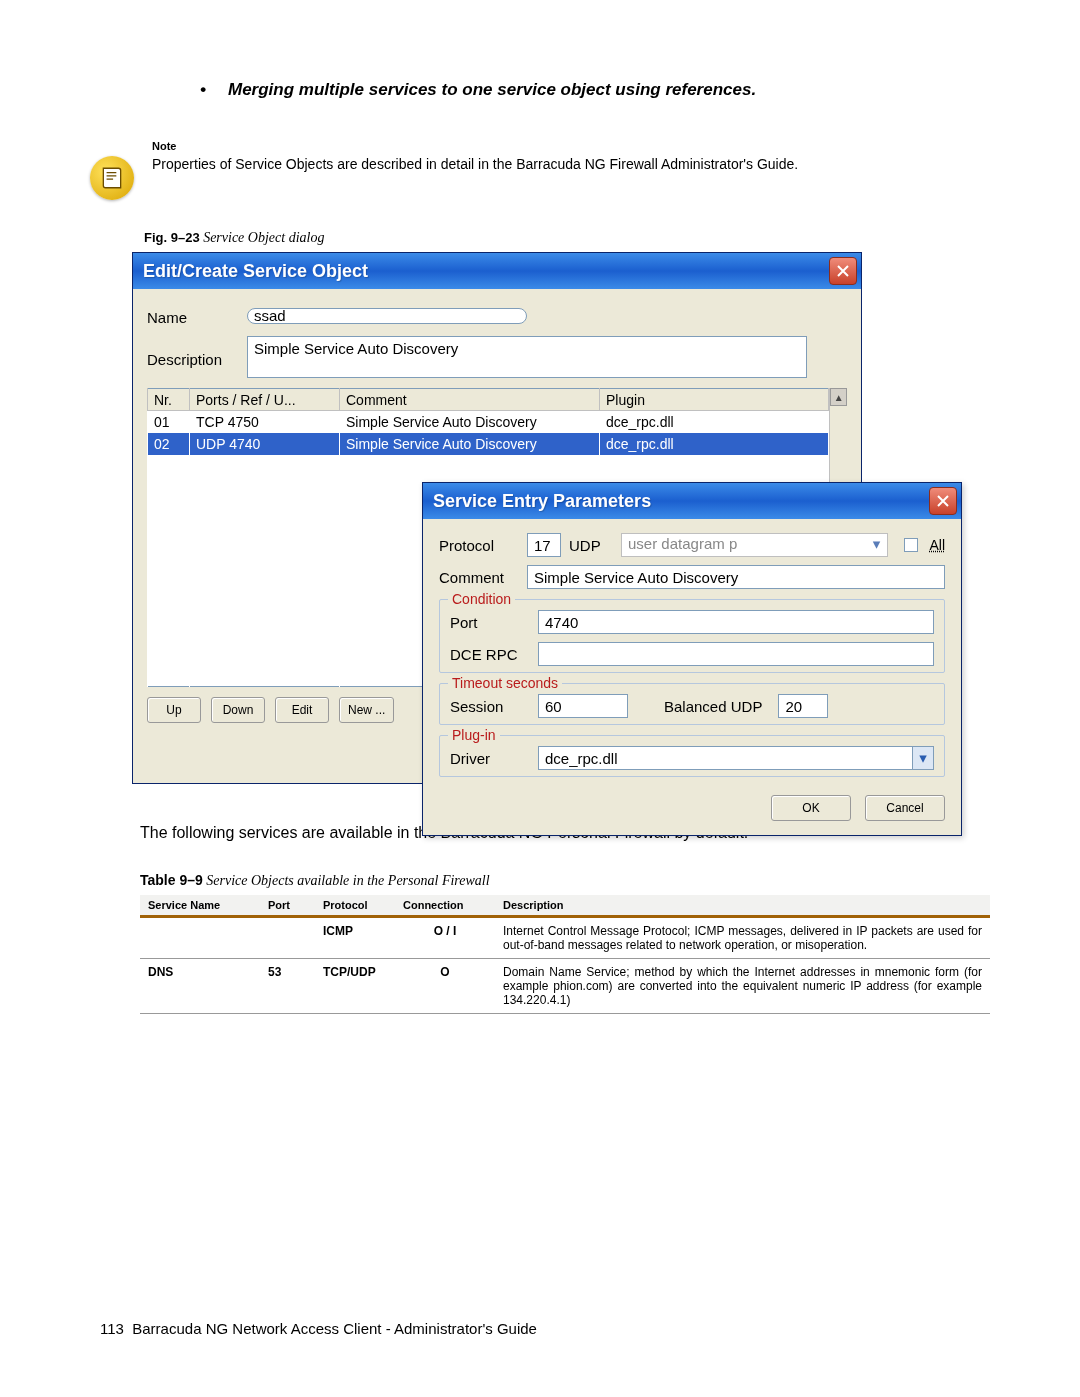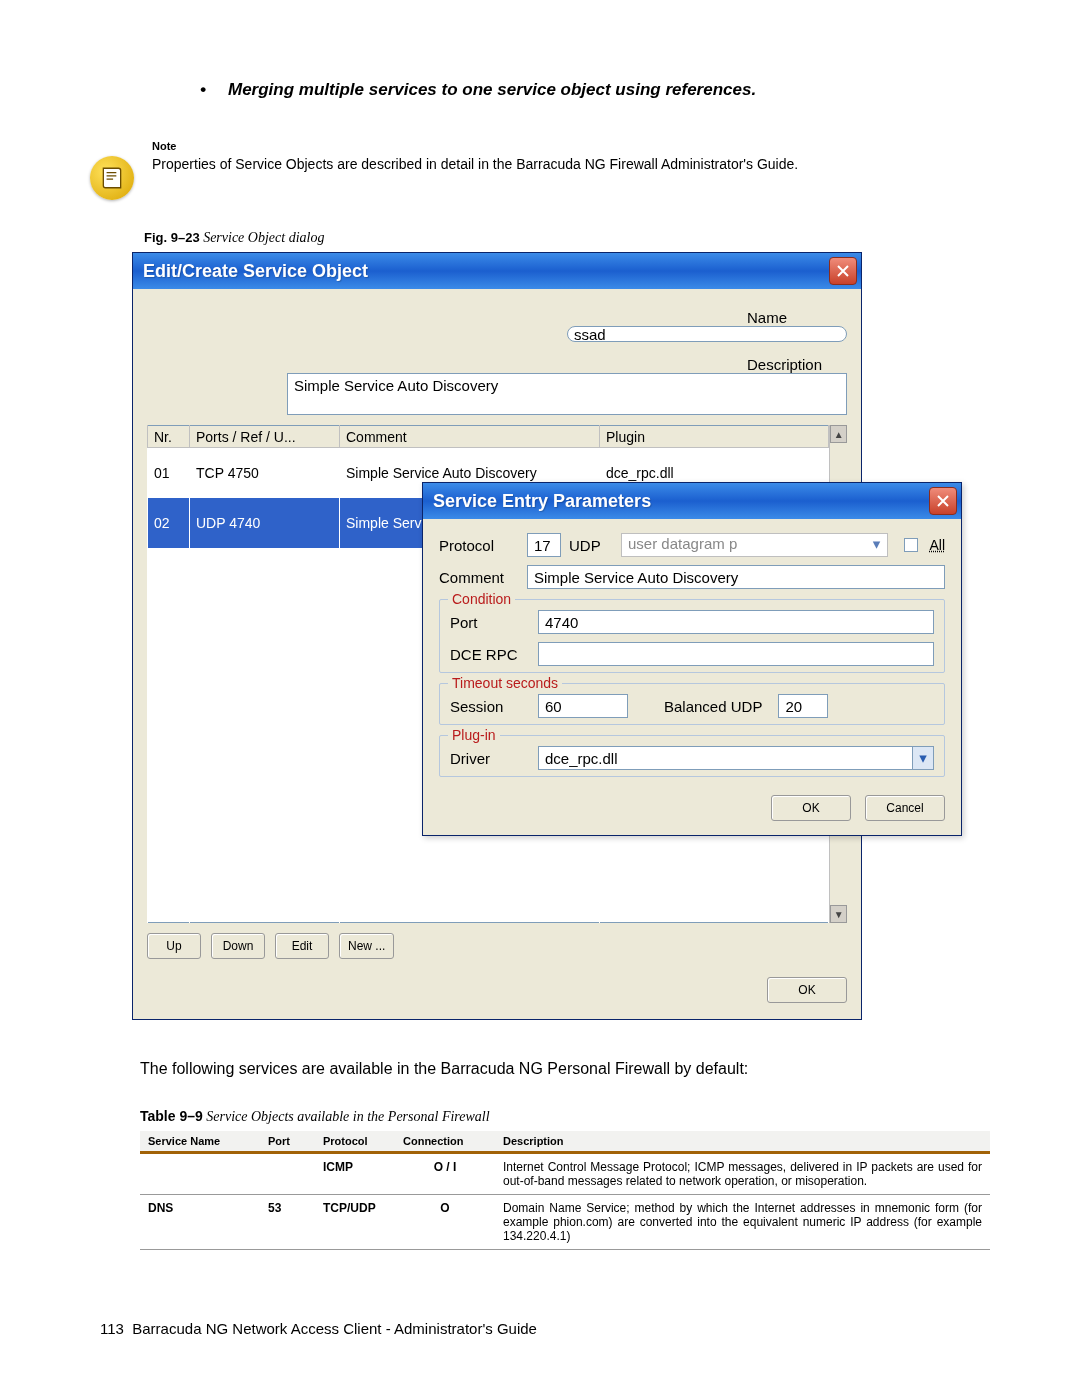--- a/index.html
+++ b/index.html
@@ -16,28 +16,28 @@
   .fig-caption b { font-weight: bold; }
   .fig-caption i { font-style: italic; font-family: "Times New Roman", serif; font-size: 14px;}
   .dialog-area { margin-left: 42px; position: relative; width: 730px; }
 
   
   .win { border: 1px solid #0a246a; background: #ece9d8; position: relative; }
   .titlebar { height: 36px; background: linear-gradient(to bottom, #3b8be8 0%, #1b5fcf 50%, #3b8be8 100%); display:flex; align-items:center; padding: 0 4px 0 10px; }
   .titlebar-text { color: #fff; font-weight: bold; font-size: 18px; flex: 1; text-shadow: 1px 1px 1px rgba(0,0,0,0.2);}
   .closebtn { width: 28px; height: 28px; background: linear-gradient(to bottom, #f08c7a, #c8412a); border: 1px solid #8b2d1d; border-radius: 4px; display:flex; align-items:center; justify-content:center; color:#fff; font-weight:bold; font-size:14px; }
   .win-body { background: #ece9d8; padding: 16px 14px; font-size: 15px; color: #000; }
-  .form-row { display:flex; align-items:flex-end; margin-bottom: 10px; flex-direction: column; }
+  .form-row { display:flex; align-items:center; margin-bottom: 10px; }
   .form-row label { width: 100px; padding-top: 4px;}
   .txt { background: #fff; border: 1px solid #7f9db9; padding: 3px 6px; font-size: 15px; font-family: Tahoma, Arial, sans-serif; }
   .txt-name { width: 280px; height: 16px; border-radius: 12px; }
   .txt-desc { width: 560px; height: 42px; resize: none; }
   .list-table { width: 100%; border: 1px solid #7f9db9; background: #fff; border-collapse: collapse; font-size: 14px; font-family: Tahoma, Arial, sans-serif; table-layout: fixed;}
   .list-table th { background: #ece9d8; border: 1px solid #c0c0c0; border-top: none; font-weight: normal; text-align: left; padding: 2px 6px; height: 22px; white-space: nowrap; overflow: hidden;}
-  .list-table td { border-left: 1px solid #fff; border-right: 1px solid #fff; padding: 17px 6px; height: 21px; white-space: nowrap; overflow: hidden;}
+  .list-table td { border-left: 1px solid #fff; border-right: 1px solid #fff; padding: 3px 6px; height: 21px; white-space: nowrap; overflow: hidden;}
   .list-table tr.selected td { background: #2f62c9; color: #fff; }
   .btn { background: #ece9d8; border: 1px solid #999; border-radius: 3px; padding: 2px 8px; font-size: 12px; font-family: Tahoma, Arial, sans-serif; min-width: 54px; height: 26px; box-shadow: inset 1px 1px 0 #fff;}
   .btn-row { display: flex; gap: 10px; margin-top: 10px; }
   .btn-row-right { display:flex; justify-content: flex-end; gap: 14px; margin-top: 18px; }
   .btn-wide { min-width: 80px; }
 
   
   .win2 { position: absolute; left: 290px; top: 230px; width: 540px; border: 1px solid #0a246a; background: #ece9d8; z-index: 10; box-shadow: 2px 2px 6px rgba(0,0,0,0.2);}
   .fieldset { border: 1px solid #b5c7de; border-radius: 2px; padding: 10px 10px 6px 10px; margin-top: 10px; position: relative; }
   .fieldset .legend { position: absolute; top: -9px; left: 8px; background: #ece9d8; padding: 0 4px; color: #b91c1c; font-size: 14px; }

